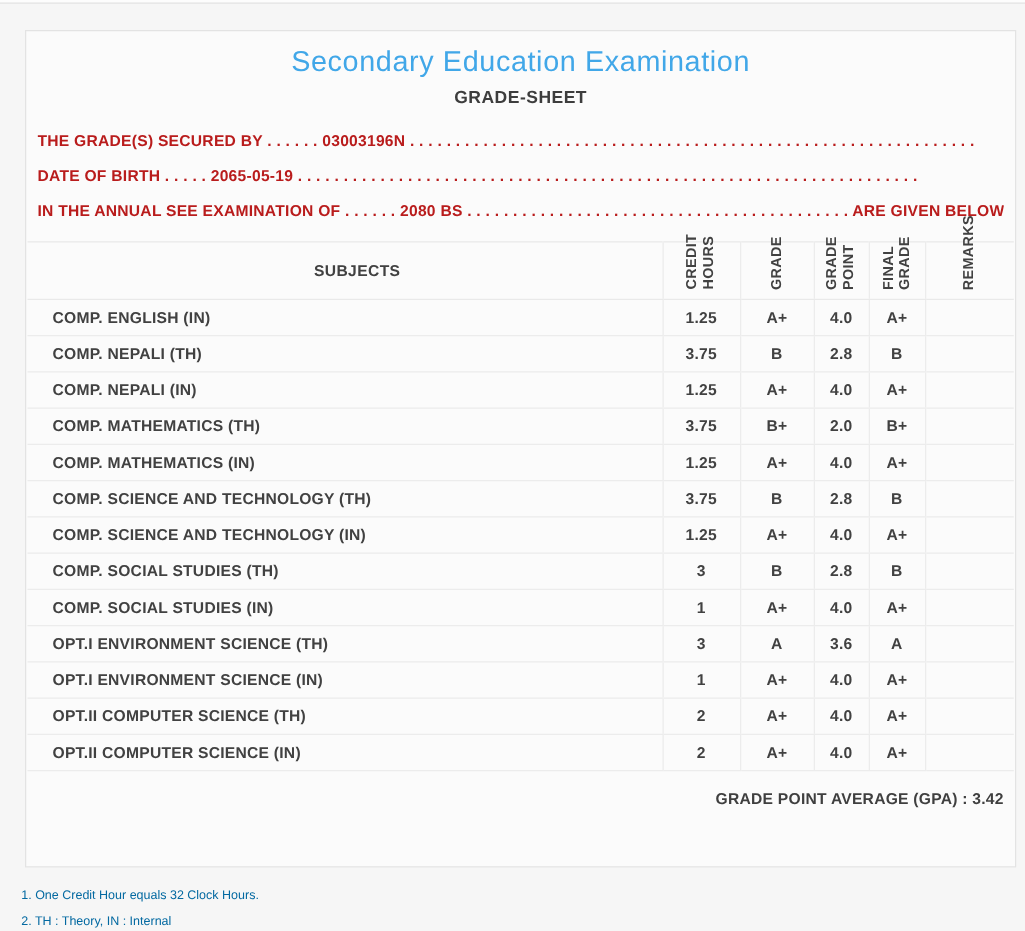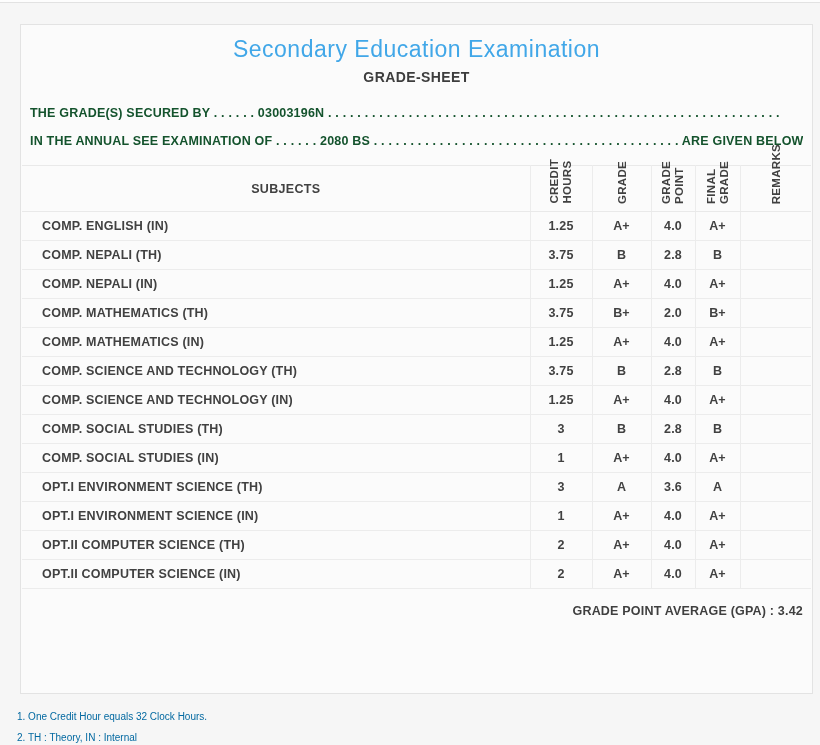--- a/index.html
+++ b/index.html
@@ -39,21 +39,21 @@
     margin-top:8px;
   }
 
   .info-lines { margin:13px 8px 0 8px; }
   .info-line {
     font-size:12.5px;
     font-weight:bold;
     line-height:28px;
     white-space:nowrap;
     overflow:hidden;
-    color:#14532d;
+    color:#b91c1c;
     letter-spacing:0.2px;
   }
 
   table.grade-table {
     width:100%;
     border-collapse:collapse;
     table-layout:fixed;
     margin-top:10px;
     border-top:1px solid #e9e9e9;
   }
@@ -114,20 +114,21 @@
 
 <div class="top-strip"></div>
 
 <div class="card">
 
   <div class="title">Secondary Education Examination</div>
   <div class="subtitle">GRADE-SHEET</div>
 
   <div class="info-lines">
     <div class="info-line">THE GRADE(S) SECURED BY . . . . . . 03003196N . . . . . . . . . . . . . . . . . . . . . . . . . . . . . . . . . . . . . . . . . . . . . . . . . . . . . . . . . . . . . .</div>
+    <div class="info-line">DATE OF BIRTH . . . . . 2065-05-19 . . . . . . . . . . . . . . . . . . . . . . . . . . . . . . . . . . . . . . . . . . . . . . . . . . . . . . . . . . . . . . . . . . . .</div>
     <div class="info-line">IN THE ANNUAL SEE EXAMINATION OF . . . . . . 2080 BS . . . . . . . . . . . . . . . . . . . . . . . . . . . . . . . . . . . . . . . . . . ARE GIVEN BELOW . . .</div>
   </div>
 
   <table class="grade-table">
     <colgroup>
       <col style="width:auto">
       <col style="width:62px">
       <col style="width:59px">
       <col style="width:44px">
       <col style="width:45px">

